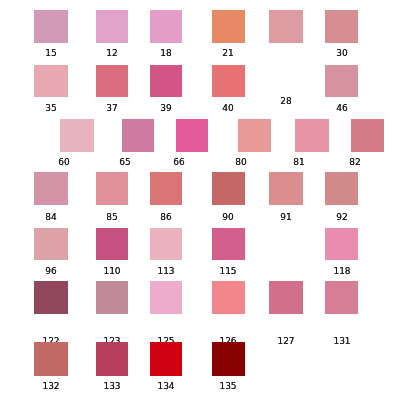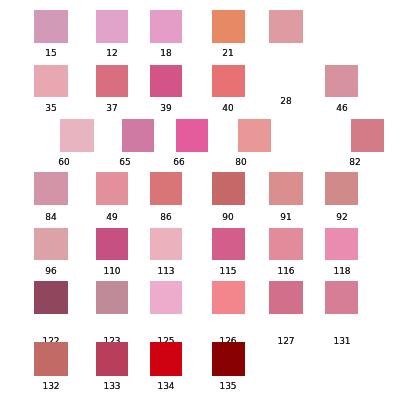--- a/index.html
+++ b/index.html
@@ -54,20 +54,24 @@
     <span class="swatch-label" style="color: rgb(27, 27, 27);">18</span>
   </div>
   <div class="swatch-cell r0 c3">
     <span class="swatch" style="background-color: rgb(230, 137, 100);"></span>
     <span class="swatch-label" style="color: rgb(27, 27, 27);">21</span>
   </div>
   <div class="swatch-cell r0 c4">
     <span class="swatch" style="background-color: rgb(222, 155, 161);"></span>
     <span class="swatch-label" style="color: rgb(27, 27, 27); margin-top: 48px;">28</span>
   </div>
+  <div class="swatch-cell r0 c5">
+    <span class="swatch" style="background-color: rgb(214, 142, 146);"></span>
+    <span class="swatch-label" style="color: rgb(27, 27, 27);">30</span>
+  </div>
 
   <div class="swatch-cell r1 c0">
     <span class="swatch" style="background-color: rgb(232, 168, 178);"></span>
     <span class="swatch-label" style="color: rgb(27, 27, 27);">35</span>
   </div>
   <div class="swatch-cell r1 c1">
     <span class="swatch" style="background-color: rgb(217, 110, 129);"></span>
     <span class="swatch-label" style="color: rgb(27, 27, 27);">37</span>
   </div>
   <div class="swatch-cell r1 c2">
@@ -92,32 +96,36 @@
     <span class="swatch-label" style="color: rgb(27, 27, 27);">65</span>
   </div>
   <div class="swatch-cell r2 c2">
     <span class="swatch" style="background-color: rgb(228, 92, 156);"></span>
     <span class="swatch-label" style="color: rgb(27, 27, 27);">66</span>
   </div>
   <div class="swatch-cell r2 c3">
     <span class="swatch" style="background-color: rgb(231, 152, 151);"></span>
     <span class="swatch-label" style="color: rgb(27, 27, 27);">80</span>
   </div>
+  <div class="swatch-cell r2 c4">
+    <span class="swatch" style="background-color: rgb(231, 148, 165);"></span>
+    <span class="swatch-label" style="color: rgb(27, 27, 27);">81</span>
+  </div>
   <div class="swatch-cell r2 c5">
     <span class="swatch" style="background-color: rgb(212, 123, 136);"></span>
     <span class="swatch-label" style="color: rgb(27, 27, 27);">82</span>
   </div>
 
   <div class="swatch-cell r3 c0">
     <span class="swatch" style="background-color: rgb(212, 148, 168);"></span>
     <span class="swatch-label" style="color: rgb(27, 27, 27);">84</span>
   </div>
   <div class="swatch-cell r3 c1">
     <span class="swatch" style="background-color: rgb(226, 145, 156);"></span>
-    <span class="swatch-label" style="color: rgb(27, 27, 27);">49</span>
+    <span class="swatch-label" style="color: rgb(27, 27, 27);">85</span>
   </div>
   <div class="swatch-cell r3 c2">
     <span class="swatch" style="background-color: rgb(217, 117, 118);"></span>
     <span class="swatch-label" style="color: rgb(27, 27, 27);">86</span>
   </div>
   <div class="swatch-cell r3 c3">
     <span class="swatch" style="background-color: rgb(198, 104, 104);"></span>
     <span class="swatch-label" style="color: rgb(27, 27, 27);">90</span>
   </div>
   <div class="swatch-cell r3 c4">
@@ -138,24 +146,20 @@
     <span class="swatch-label" style="color: rgb(27, 27, 27);">110</span>
   </div>
   <div class="swatch-cell r4 c2">
     <span class="swatch" style="background-color: rgb(235, 178, 189);"></span>
     <span class="swatch-label" style="color: rgb(27, 27, 27);">113</span>
   </div>
   <div class="swatch-cell r4 c3">
     <span class="swatch" style="background-color: rgb(211, 94, 140);"></span>
     <span class="swatch-label" style="color: rgb(27, 27, 27);">115</span>
   </div>
-  <div class="swatch-cell r4 c4">
-    <span class="swatch" style="background-color: rgb(226, 139, 155);"></span>
-    <span class="swatch-label" style="color: rgb(27, 27, 27);">116</span>
-  </div>
   <div class="swatch-cell r4 c5">
     <span class="swatch" style="background-color: rgb(234, 139, 176);"></span>
     <span class="swatch-label" style="color: rgb(27, 27, 27);">118</span>
   </div>
 
   <div class="swatch-cell r5 c0">
     <span class="swatch" style="background-color: rgb(144, 71, 94);"></span>
     <span class="swatch-label" style="color: rgb(27, 27, 27);">122</span>
   </div>
   <div class="swatch-cell r5 c1">

